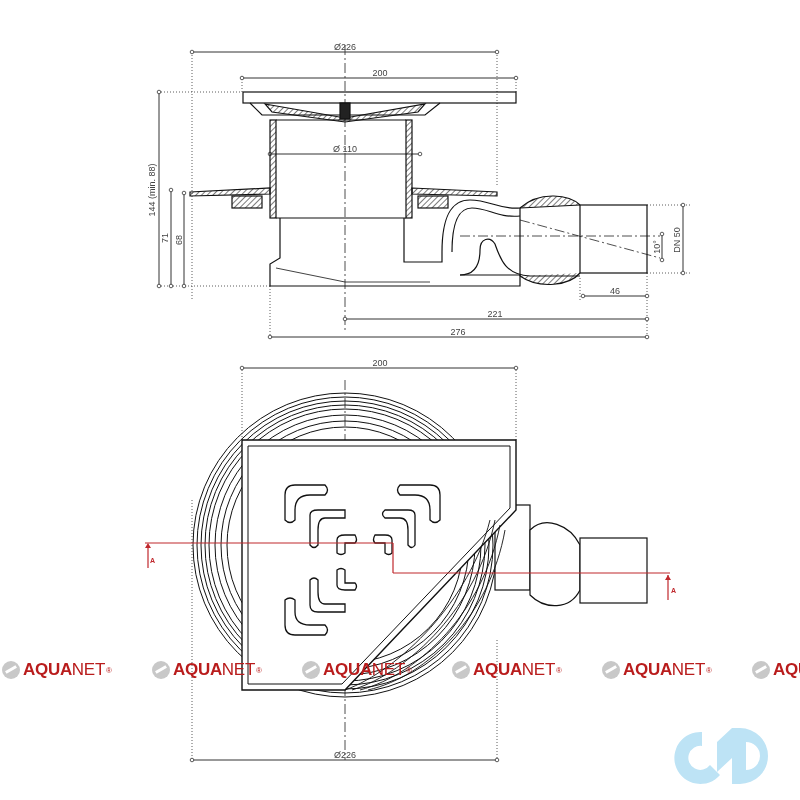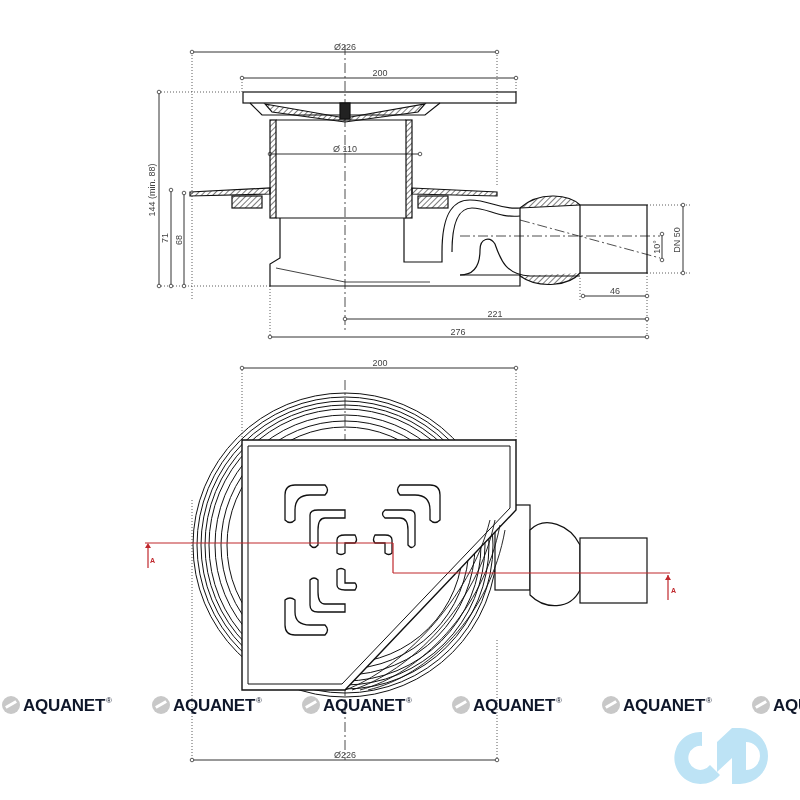--- a/index.html
+++ b/index.html
@@ -1,21 +1,21 @@
 <!DOCTYPE html>
 <html><head>
   <meta charset="utf-8">
   <style>
     html, body { margin: 0; padding: 0; background: #ffffff; }
     body { width: 800px; height: 800px; position: relative; overflow: hidden; font-family: "Liberation Sans", sans-serif; }
     #drawing { position: absolute; left: 0; top: 0; }
     .dimtxt { font-family: "Liberation Sans", sans-serif; font-size: 9px; fill: #444; }
-    .wm { position: absolute; top: 696px; font-family: "Liberation Sans", sans-serif; font-size: 17px; color: #0f172a; letter-spacing: -0.3px; white-space: nowrap; display: flex; }
+    .wm { position: absolute; top: 660px; font-family: "Liberation Sans", sans-serif; font-size: 17px; color: #b91c1c; letter-spacing: -0.3px; white-space: nowrap; display: flex; align-items: center; }
     .wm b { font-weight: 700; }
-    .wm .nt { font-weight: 700; }
+    .wm .nt { font-weight: 400; }
     .wm .reg { font-size: 8px; vertical-align: super; margin-left: 1px; }
     .wm .drop { width: 18px; height: 18px; border-radius: 50%; background: #c8c8c8; margin-right: 3px; position: relative; display: inline-block; }
     .wm .drop::after { content: ""; position: absolute; left: 3px; top: 7px; width: 12px; height: 3px; background: #fff; transform: rotate(-30deg); }
     #logo { position: absolute; left: 662px; top: 720px; }
   </style>
 </head>
 <body>
 
 <svg id="drawing" width="800" height="800" viewBox="0 0 800 800" xmlns="http://www.w3.org/2000/svg">
   <defs>

